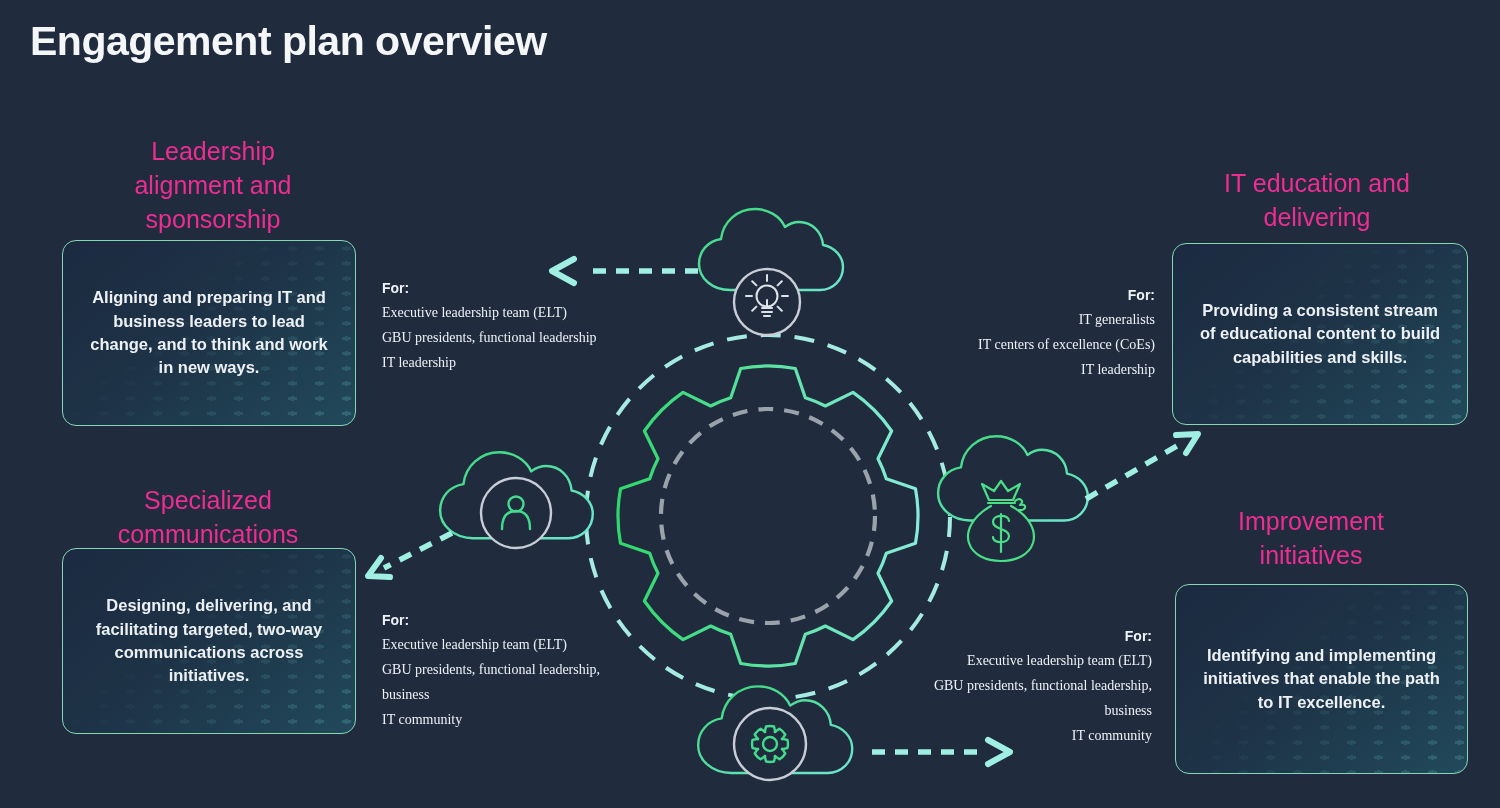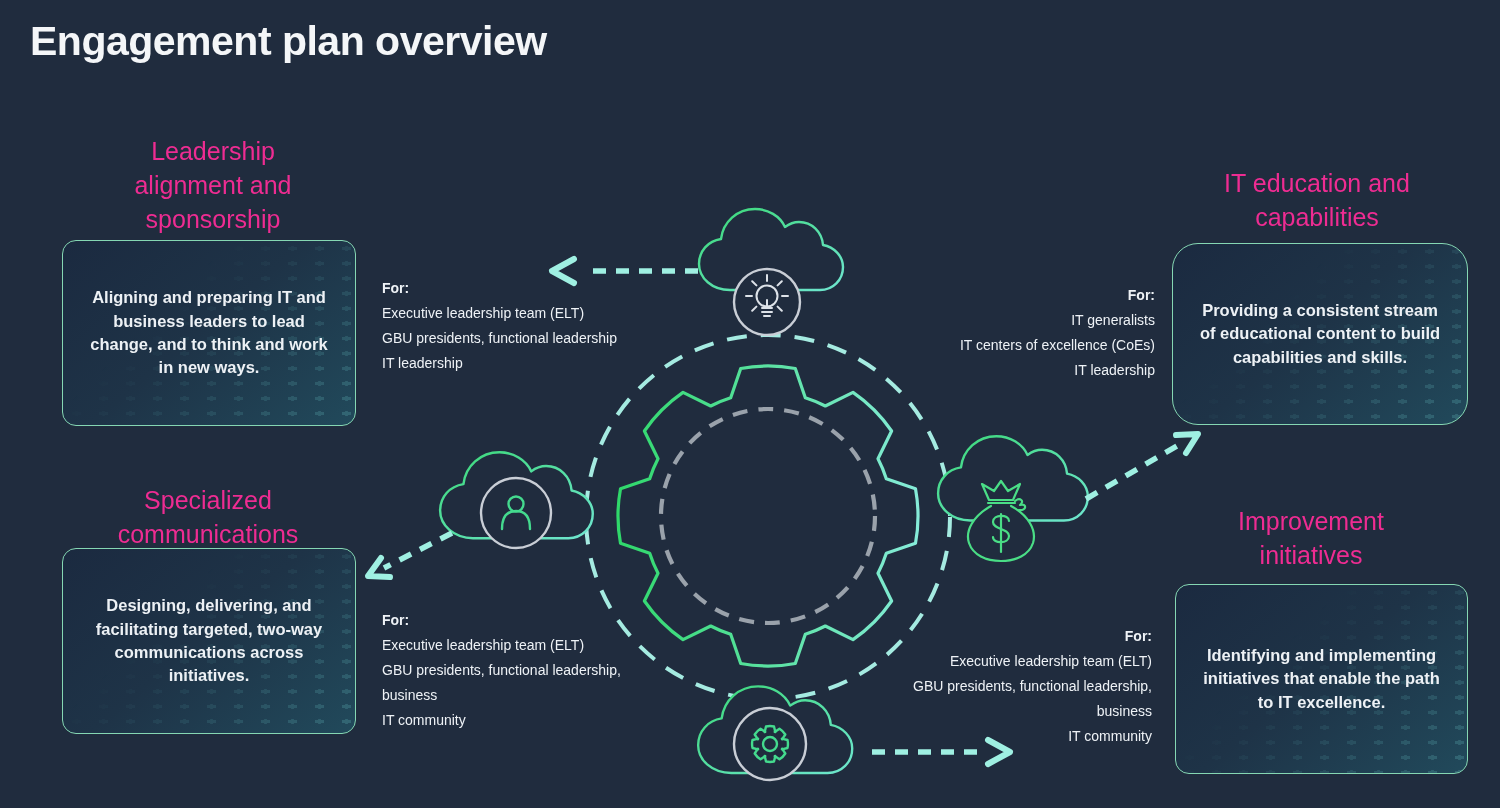--- a/index.html
+++ b/index.html
@@ -39,27 +39,27 @@
   .card::after{
     content:"";position:absolute;inset:0;border-radius:12px;
     background-image:radial-gradient(8px 3.5px at 50% 50%, rgba(90,170,175,0.30) 58%, transparent 62%);
     background-size:27px 15px;
     -webkit-mask-image:linear-gradient(135deg, transparent 35%, #000 95%);
             mask-image:linear-gradient(135deg, transparent 35%, #000 95%);
     pointer-events:none;
   }
   .card p{margin:0;position:relative;z-index:1;}
   .c-tl{left:62px;top:240px;width:294px;height:186px;}
-  .c-tr{left:1172px;top:243px;width:296px;height:182px;border-radius:26px;}
+  .c-tr{left:1172px;top:243px;width:296px;height:182px;}
   .c-bl{left:62px;top:548px;width:294px;height:186px;}
   .c-br{left:1175px;top:584px;width:293px;height:190px;}
 
   .for-block{position:absolute;color:#eef2f6;font-size:14px;}
   .for-block .for-label{font-weight:800;margin-bottom:9px;line-height:16px;}
-  .for-block .for-line{margin-bottom:9px;line-height:16px;}
+  .for-block .for-line{margin-bottom:9px;line-height:16px;font-family:Liberation Serif, serif;}
   .f-tl{left:382px;top:280px;width:290px;text-align:left;}
   .f-tr{right:345px;top:287px;width:290px;text-align:right;}
   .f-bl{left:382px;top:612px;width:300px;text-align:left;}
   .f-br{right:348px;top:628px;width:300px;text-align:right;}
 
   .center-label{
     position:absolute;left:653px;top:486px;width:230px;
     text-align:center;color:#3ae3c6;font-size:17.5px;font-weight:800;
     line-height:1.32;letter-spacing:0.4px;
   }
@@ -156,21 +156,21 @@
   <div class="card c-tl">
     <p>Aligning and preparing IT and business leaders to lead change, and to think and work in new ways.</p>
   </div>
   <div class="for-block f-tl">
     <div class="for-label">For:</div>
     <div class="for-line">Executive leadership team (ELT)</div>
     <div class="for-line">GBU presidents, functional leadership</div>
     <div class="for-line">IT leadership</div>
   </div>
 
-  <div class="quad-heading h-tr">IT education and capabilities</div>
+  <div class="quad-heading h-tr">IT education and delivering</div>
   <div class="card c-tr">
     <p>Providing a consistent stream of educational content to build capabilities and skills.</p>
   </div>
   <div class="for-block f-tr">
     <div class="for-label">For:</div>
     <div class="for-line">IT generalists</div>
     <div class="for-line">IT centers of excellence (CoEs)</div>
     <div class="for-line">IT leadership</div>
   </div>
 

